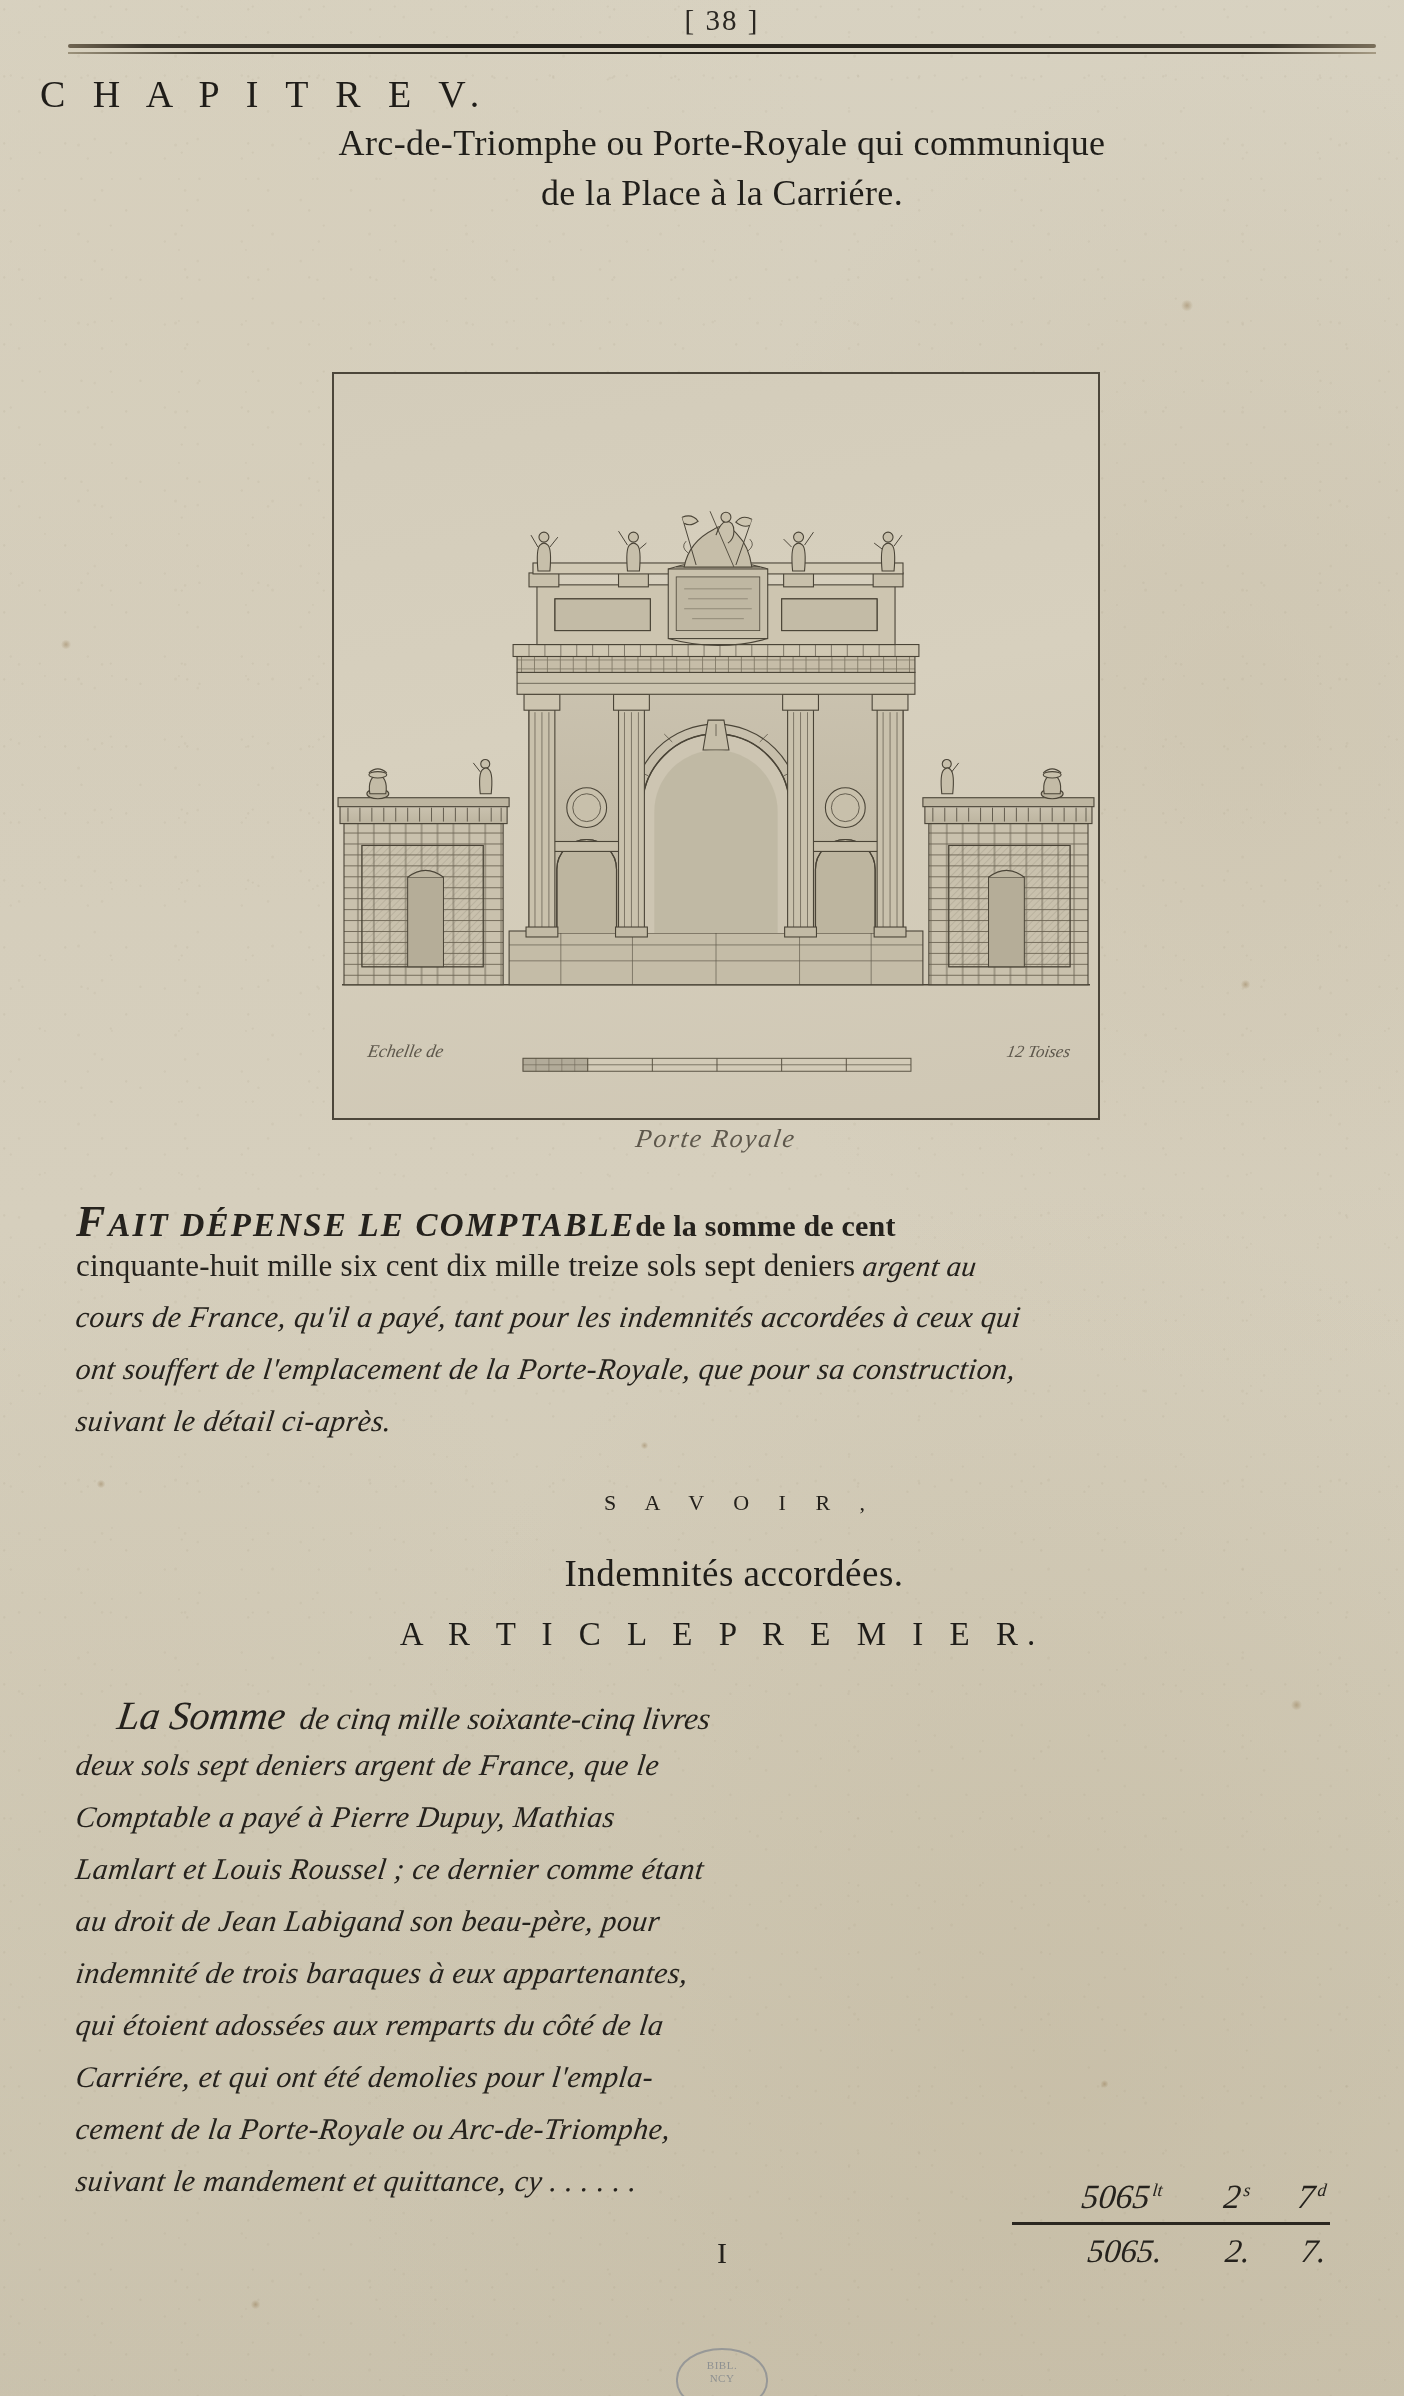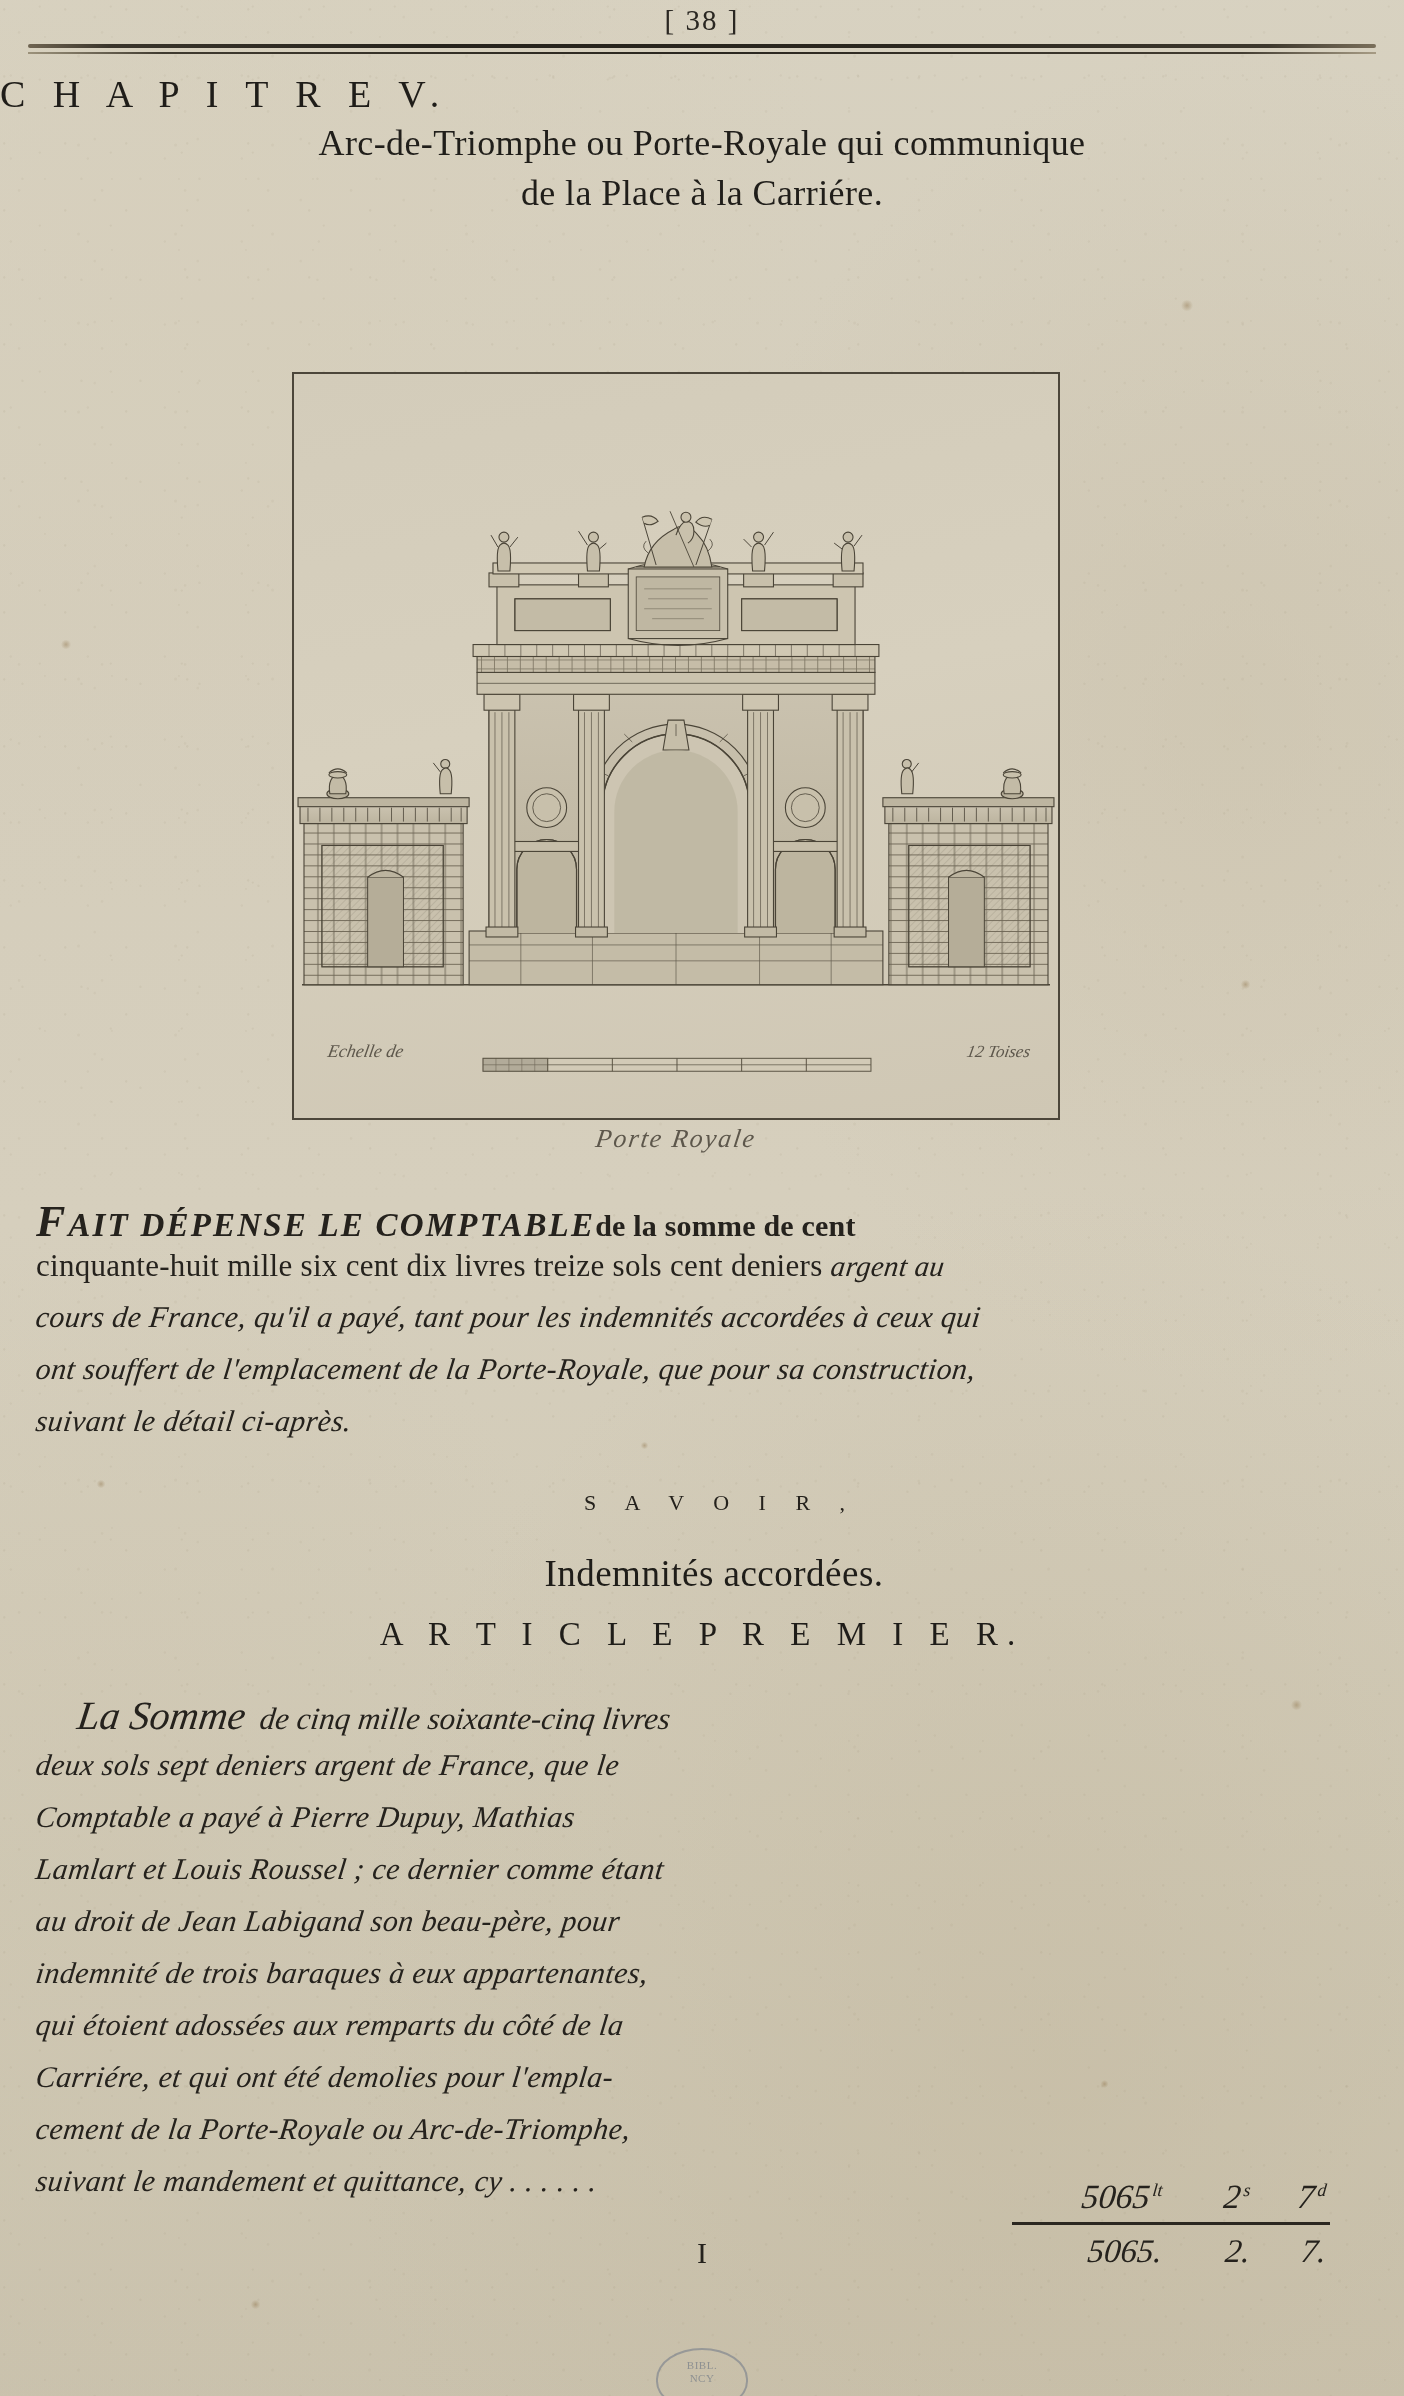--- a/index.html
+++ b/index.html
@@ -48,20 +48,21 @@
     position: absolute;
     border-radius: 50%;
     pointer-events: none;
     background: radial-gradient(circle, rgba(135,106,62,0.40), rgba(135,106,62,0) 68%);
   }
 
   #content {
     position: absolute;
     inset: 0;
     color: #22201c;
+    margin-left: 40px;
   }
 
   
   .folio {
     position: absolute;
     top: 4px;
     left: 0;
     right: 0;
     text-align: center;
     font-size: 29px;
@@ -627,21 +628,21 @@
   </div>
 
   <div class="para" style="top:1196px;">
     <div class="line lead-caps">
       <span class="dropcap">F</span><span>AIT DÉPENSE LE COMPTABLE</span><span style="font-style:normal; font-size:30px; letter-spacing:0.2px;">de la somme de cent</span>
     </div>
   </div>
 
   <div class="para" style="top:1248px;">
     <div class="line roman">
-      <span>cinquante-huit mille six cent dix livres treize sols cent deniers</span>
+      <span>cinquante-huit mille six cent dix mille treize sols sept deniers</span>
       <span style="font-style:italic; display:inline-block; transform:skewX(-7deg); font-size:29px;">argent au</span>
     </div>
   </div>
 
   <div class="para" style="top:1300px;">
     <span class="line cursive">cours de France, qu'il a payé, tant pour les indemnités accordées à ceux qui</span>
   </div>
   <div class="para" style="top:1352px;">
     <span class="line cursive">ont souffert de l'emplacement de la Porte-Royale, que pour sa construction,</span>
   </div>

